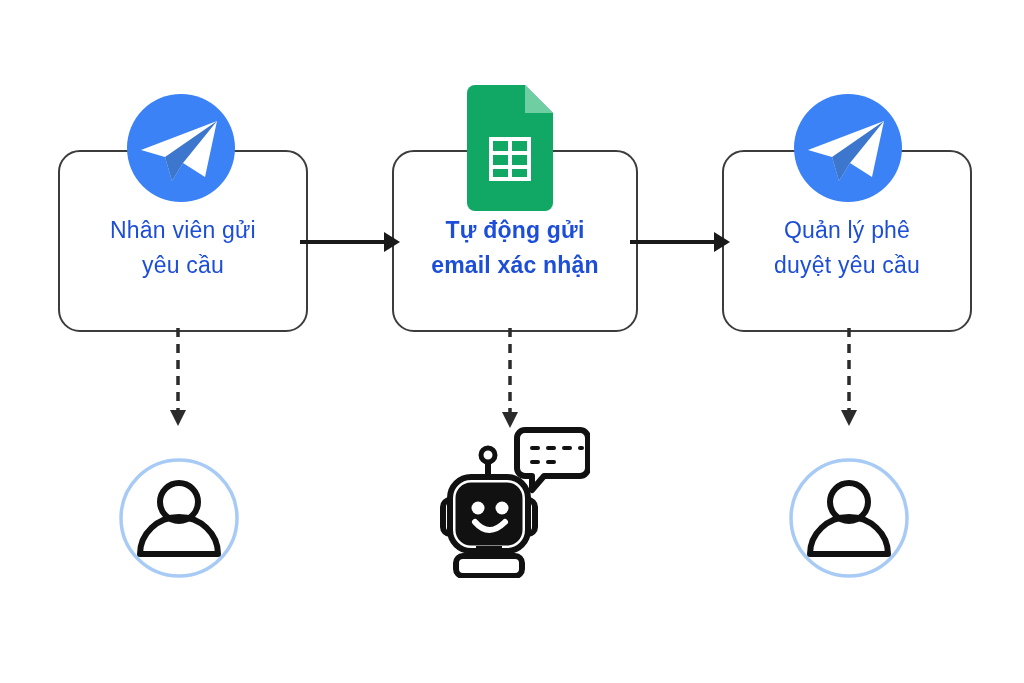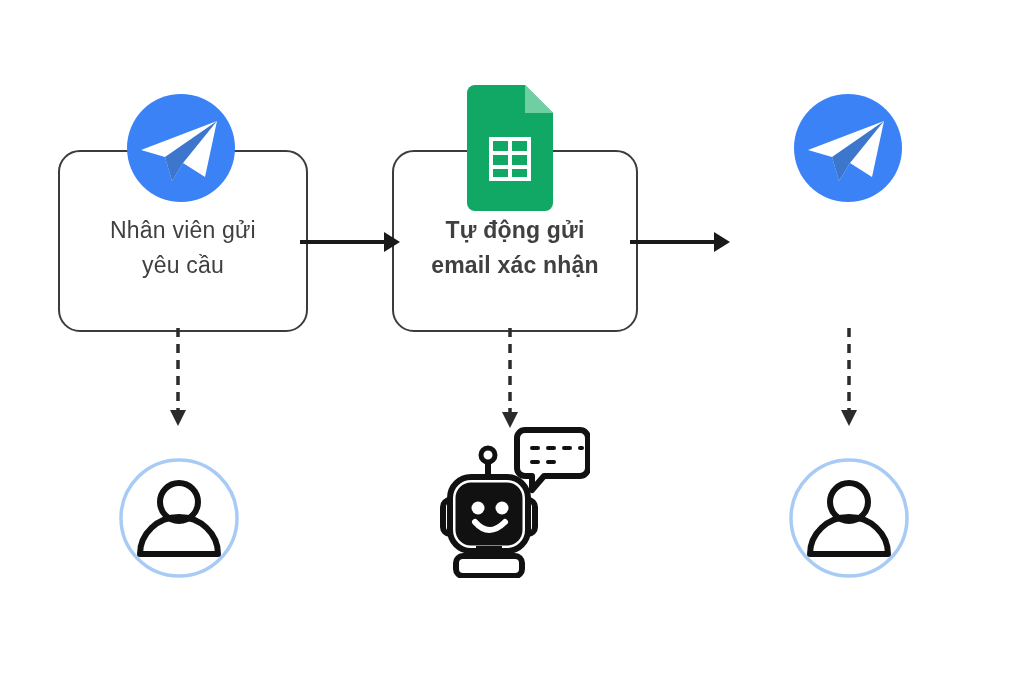--- a/index.html
+++ b/index.html
@@ -24,21 +24,21 @@
     box-sizing: border-box;
     background: #ffffff;
     border: 2px solid #3c3c3c;
     border-radius: 22px;
     display: flex;
     align-items: center;
     justify-content: center;
   }
   .card-label {
     text-align: center;
-    color: #404040;
+    color: #1d4ed8;
     font-size: 23px;
     line-height: 35px;
     letter-spacing: .2px;
     white-space: pre-line;
     padding: 0 10px;
     margin-top: 14px;
   }
 
   #card-1 { left: 58px;  top: 150px; width: 250px; height: 182px; }
   #card-2 { left: 392px; top: 150px; width: 246px; height: 182px; font-weight: bold; }
@@ -126,20 +126,24 @@
     <path d="M58 0 L86 28 H58 Z" fill="#6fcfa3"></path>
     <rect x="22" y="52" width="42" height="44" fill="#ffffff"></rect>
     <rect x="26" y="56" width="15" height="10" fill="#11a866"></rect>
     <rect x="45" y="56" width="15" height="10" fill="#11a866"></rect>
     <rect x="26" y="70" width="15" height="10" fill="#11a866"></rect>
     <rect x="45" y="70" width="15" height="10" fill="#11a866"></rect>
     <rect x="26" y="84" width="15" height="8" fill="#11a866"></rect>
     <rect x="45" y="84" width="15" height="8" fill="#11a866"></rect>
   </svg>
 
+  <div class="card" id="card-3">
+    <div class="card-label">Quản lý phê
+duyệt yêu cầu</div>
+  </div>
 
   <svg class="app-icon" id="icon-telegram-2" viewBox="0 0 110 110">
     <circle cx="55" cy="55" r="54" fill="#3b82f6"></circle>
     <path d="M91 28 L15 57 L39 64 L46 88 L57 70 L79 84 Z" fill="#ffffff"></path>
     <path d="M91 28 L39 64 L46 88 L57 70 Z" fill="#1a5fc4" opacity="0.85"></path>
   </svg>
 
   <svg class="actor" id="actor-1" viewBox="0 0 122 122">
     <circle cx="61" cy="61" r="58" fill="none" stroke="#a8cbf5" stroke-width="3.5"></circle>
     <circle cx="61" cy="45" r="19" fill="none" stroke="#111111" stroke-width="6"></circle>

